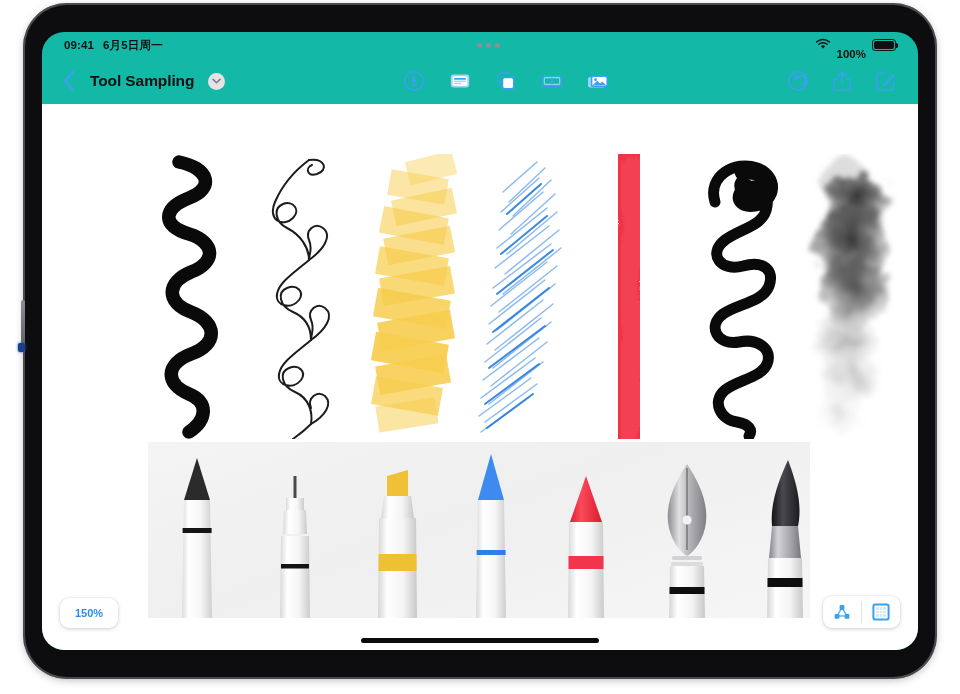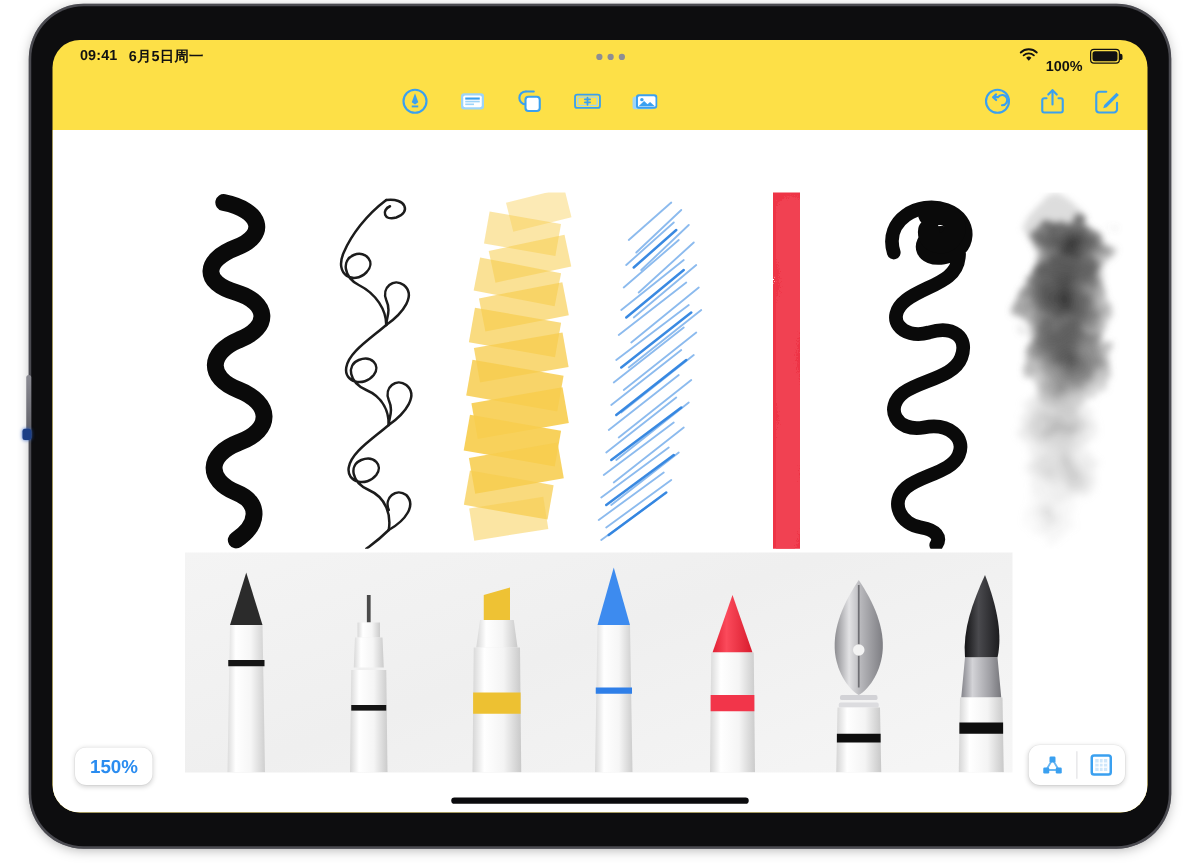--- a/index.html
+++ b/index.html
@@ -23,21 +23,21 @@
     position: absolute;
     left: 23px; top: 3px;
     width: 914px; height: 676px;
     border-radius: 44px;
     background: linear-gradient(180deg,#9b9ba2 0%,#6e6e76 30%,#5a5a61 70%,#8a8a92 100%);
   }
   #screen {
     position: absolute;
     left: 42px; top: 32px;
     width: 876px; height: 618px;
-    background: #fde047;
+    background: #14b8a6;
     border-radius: 22px;
     overflow: hidden;
   }
   
   .bezel-nub {
     position: absolute;
     background: linear-gradient(180deg,#8c8c94,#5d5d64);
     border-radius: 2px;
   }
   #nub-left { left: 21px; top: 300px; width: 4px; height: 52px; }
@@ -129,21 +129,21 @@
   .pen { position: absolute; bottom: 0; }
 
   
   #zoom-pill {
     position: absolute; left: 18px; bottom: 22px;
     min-width: 58px; height: 30px;
     background: #ffffff; border-radius: 9px;
     box-shadow: 0 1px 4px rgba(0,0,0,.18), 0 0 0 .5px rgba(0,0,0,.05);
     display: flex; align-items: center; justify-content: center;
     padding: 0 12px;
-    font-size: 15px; font-weight: bold; color: #2a8cf0;
+    font-size: 11px; font-weight: bold; color: #2a8cf0;
     cursor: pointer;
   }
   #right-controls {
     position: absolute; right: 18px; bottom: 22px;
     height: 32px; display: flex;
     background: #ffffff; border-radius: 9px;
     box-shadow: 0 1px 4px rgba(0,0,0,.18), 0 0 0 .5px rgba(0,0,0,.05);
     overflow: hidden;
   }
   .rc-btn {
@@ -189,20 +189,33 @@
       </span>
       <span id="battery-pct">100%</span>
       <span id="battery-icon">
         <span id="battery-fill"></span>
       </span>
     </div>
   </div>
 
   <div id="app-toolbar">
 
+    <div id="toolbar-left">
+      <span id="back-chevron">
+        <svg width="14" height="22" viewBox="0 0 14 22">
+          <path d="M11 2 L3 11 L11 20" stroke="#3aa0f0" stroke-width="2.6" fill="none" stroke-linecap="round" stroke-linejoin="round"></path>
+        </svg>
+      </span>
+      <span id="doc-title">Tool Sampling</span>
+      <span id="title-chevron-badge">
+        <svg width="9" height="6" viewBox="0 0 9 6">
+          <path d="M1 1.4 L4.5 4.7 L8 1.4" stroke="#7c7c82" stroke-width="1.5" fill="none" stroke-linecap="round" stroke-linejoin="round"></path>
+        </svg>
+      </span>
+    </div>
 
     <div id="toolbar-center">
 
       <span class="tb-icon">
         <svg width="24" height="24" viewBox="0 0 24 24">
           <circle cx="12" cy="12" r="9.2" stroke="#3aa0f0" stroke-width="1.7" fill="none"></circle>
           <path d="M12 5.6 L14.6 12.8 L12 14.6 L9.4 12.8 Z" fill="#3aa0f0"></path>
           <rect x="9.4" y="15.4" width="5.2" height="1.5" fill="#3aa0f0"></rect>
         </svg>
       </span>

